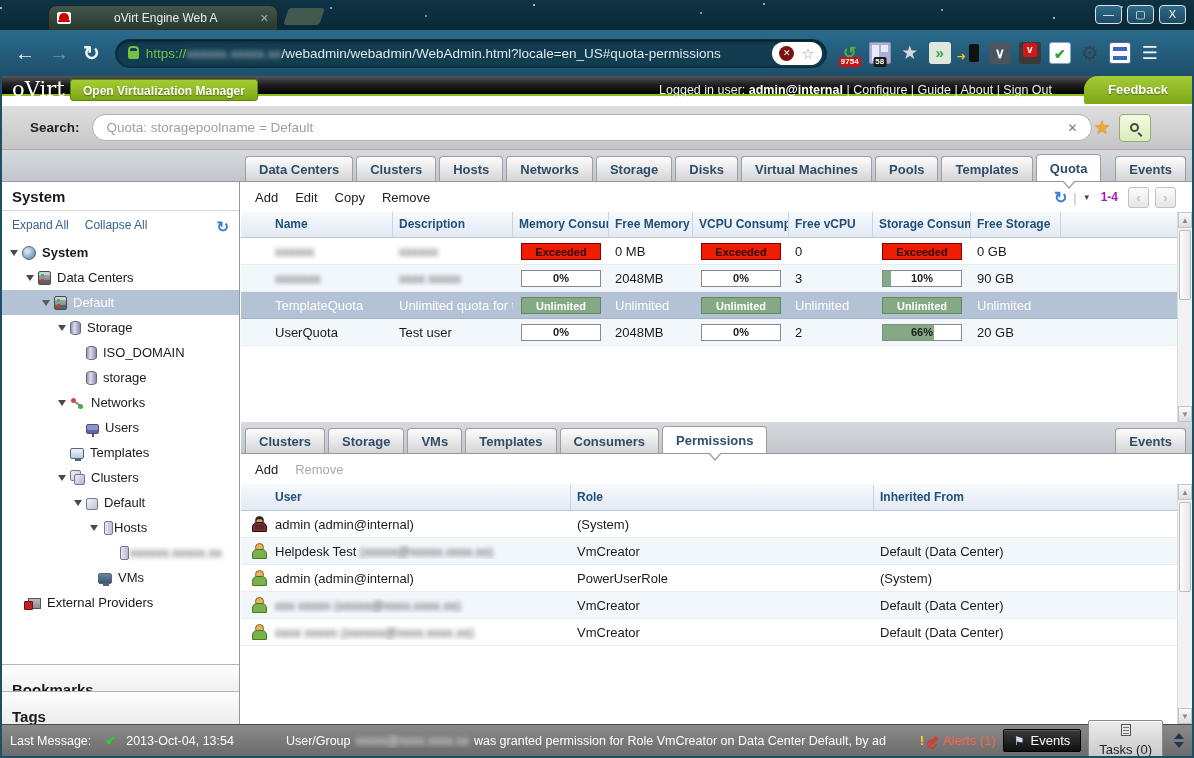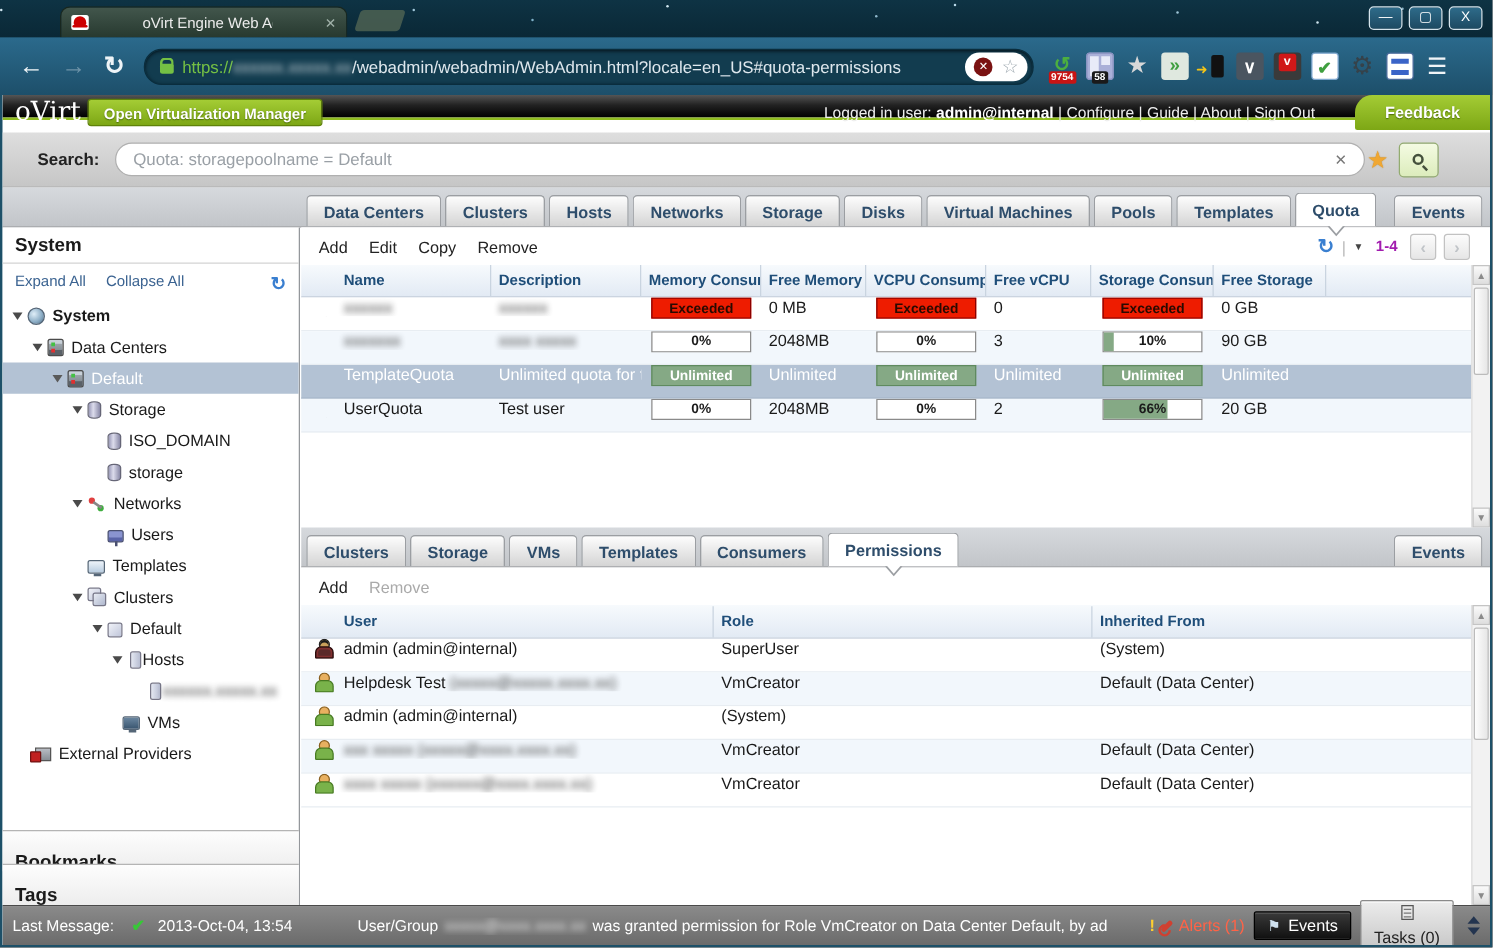--- a/index.html
+++ b/index.html
@@ -168,21 +168,21 @@
   .pagebtn { width:21px; height:21px; border:1px solid #c2c2c2; border-radius:3px;
     background:linear-gradient(#fcfcfc,#e6e6e6); color:#c0c4c8; font-size:13px; font-weight:bold;
     text-align:center; line-height:19px; }
 
   
   .grid { position:absolute; left:0; right:15px; }
   .grid-h { display:flex; height:26px; background:linear-gradient(#f7fafd,#e2eaf4); border-bottom:1px solid #bcc8d6;align-items:center; }
   .hcell { font-size:12px; font-weight:bold; color:#1f4e79; line-height:25px; padding-left:6px;
     border-right:1px solid #c9d4e0; overflow:hidden; white-space:nowrap; flex:none; }
   .hcell.last { border-right:none; flex:1; }
-  .grow { display:flex; height:27px; align-items:flex-start; border-bottom:1px solid #e8edf2; font-size:13px; color:#1a1a1a; background:#fff; }
+  .grow { display:flex; height:27px; align-items:center; border-bottom:1px solid #e8edf2; font-size:13px; color:#1a1a1a; background:#fff; }
   .grow.alt { background:#f2f7fc; }
   .grow.sel { background:#b3c2d4; color:#fff; border-bottom-color:#a4b4c8; }
   .gc { padding-left:6px; overflow:hidden; white-space:nowrap; flex:none; }
   .gc.center { display:flex; justify-content:center; padding-left:0; }
   .c-exp{width:28px;} .c-name{width:124px;} .c-desc{width:120px;} .c-mem{width:96px;}
   .c-fmem{width:84px;} .c-vcpu{width:96px;} .c-fvcpu{width:84px;} .c-stor{width:98px;} .c-fstor{width:90px;}
   .qtri { width:0; height:0; border-left:6px solid transparent; border-right:6px solid transparent;
     border-bottom:8px solid #c9cdd1; margin-left:8px; filter:drop-shadow(0 1px 0 #8a8e92); }
   .badge { width:80px; height:17px; line-height:16px; text-align:center; font-weight:bold; font-size:11px; }
   .badge.red { background:#ee1c00; border:1px solid #8a0000; color:#2a0a00; }
@@ -560,36 +560,36 @@
             <span class="hcell p-user">User</span>
             <span class="hcell p-role">Role</span>
             <span class="hcell p-inh last">Inherited From</span>
           </div>
 
           <div class="grow">
             <span class="gc c-exp p-ic">
                 <span class="u-ic admin"></span>
               </span>
             <span class="gc p-user">admin (admin@internal)</span>
-            <span class="gc p-role">SuperUser</span>
             <span class="gc p-inh">(System)</span>
           </div>
           <div class="grow alt">
             <span class="gc c-exp p-ic">
                 <span class="u-ic"></span>
               </span>
             <span class="gc p-user"><span>Helpdesk Test</span> <span class="blur">(xxxxx@xxxxx.xxxx.xx)</span></span>
             <span class="gc p-role">VmCreator</span>
             <span class="gc p-inh">Default (Data Center)</span>
           </div>
           <div class="grow">
             <span class="gc c-exp p-ic">
                 <span class="u-ic"></span>
               </span>
             <span class="gc p-user">admin (admin@internal)</span>
+            <span class="gc p-role">PowerUserRole</span>
             <span class="gc p-inh">(System)</span>
           </div>
           <div class="grow alt">
             <span class="gc c-exp p-ic">
                 <span class="u-ic"></span>
               </span>
             <span class="gc p-user"><span class="blur">xxx xxxxx (xxxxx@xxxx.xxxx.xx)</span></span>
             <span class="gc p-role">VmCreator</span>
             <span class="gc p-inh">Default (Data Center)</span>
           </div>

